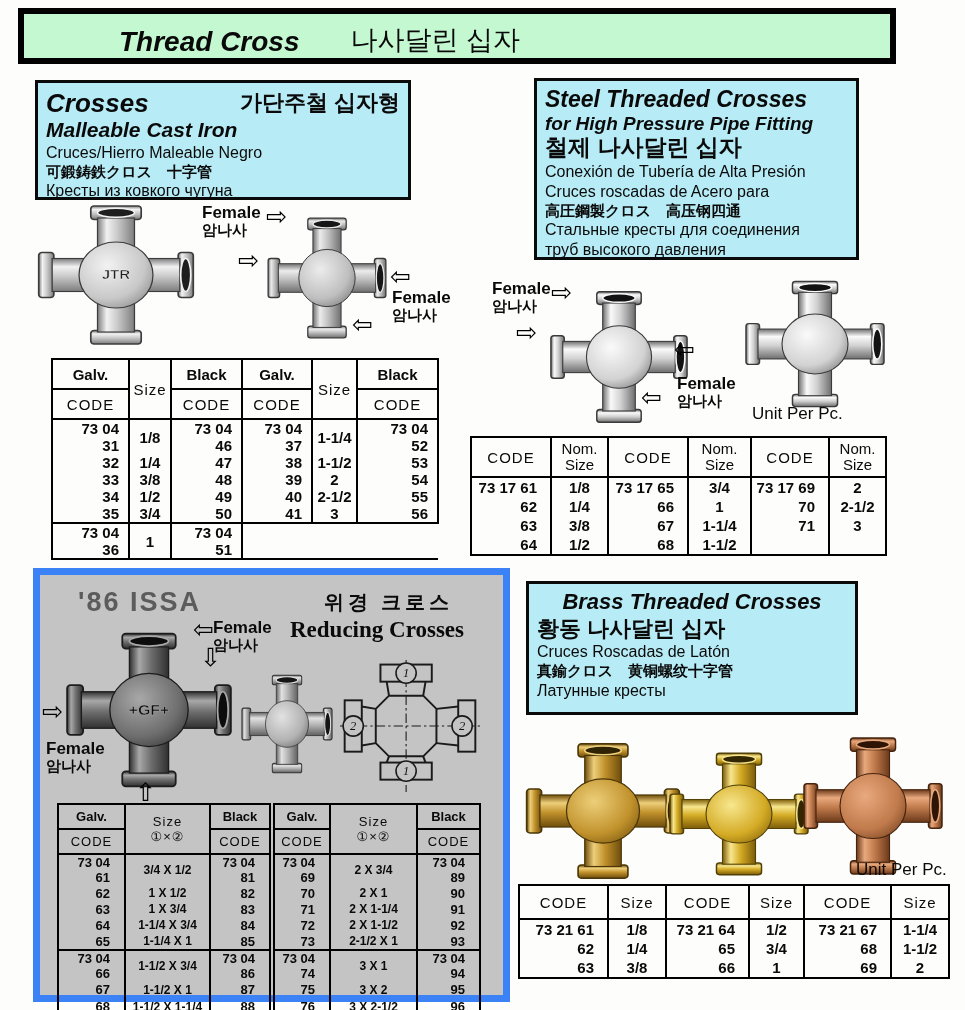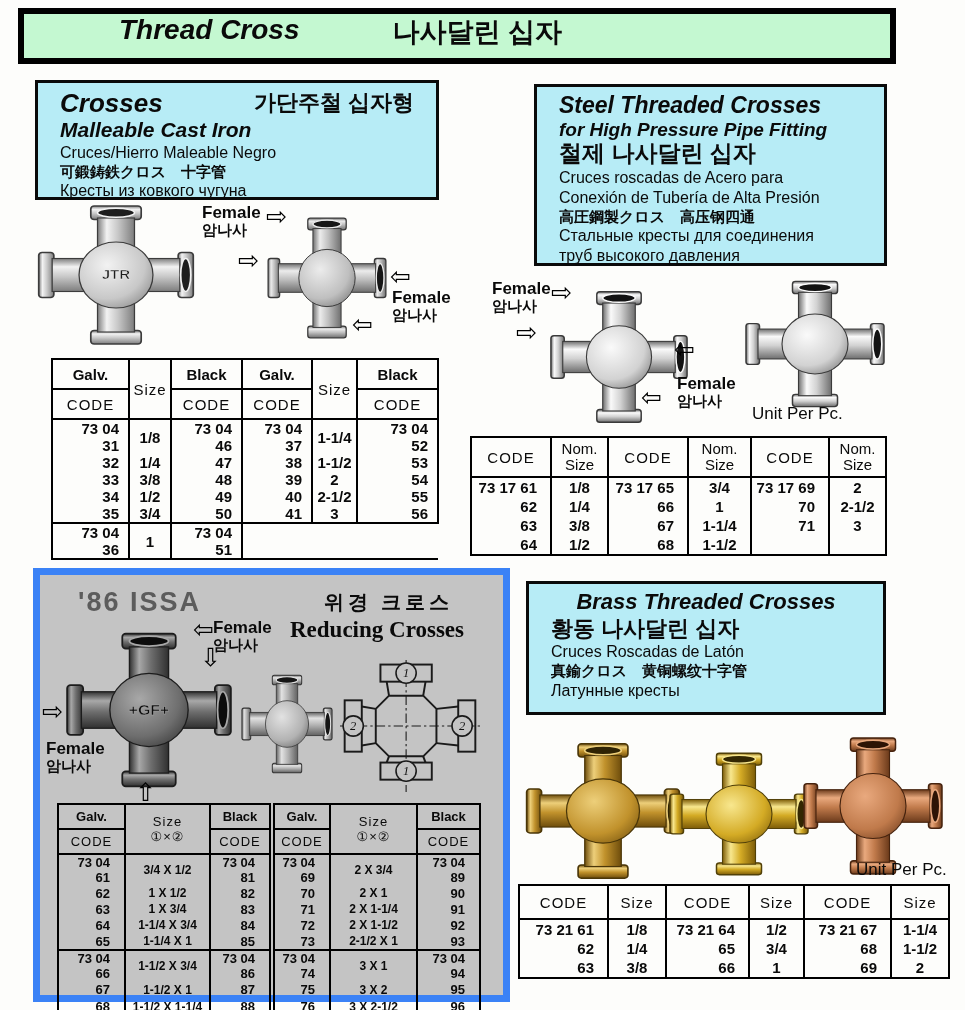--- a/index.html
+++ b/index.html
@@ -1,34 +1,34 @@
 <!DOCTYPE html>
 <html><head>
 <meta charset="utf-8">
 <style>
   html,body{margin:0;padding:0;background:#ffffff;}
   .sheet{position:relative;width:965px;height:1010px;background:#fdfdfb;
          font-family:"Liberation Sans",sans-serif;color:#0a0a0a;overflow:hidden;}
 
   
   .header-bar{position:absolute;left:18px;top:8px;width:866px;height:44px;
-    background:#c4f8d1;border:6px solid #000;display:flex;align-items:flex-start;}
+    background:#c4f8d1;border:6px solid #000;display:flex;align-items:flex-end;}
   .header-title-en{font-style:italic;font-weight:bold;font-size:28px;margin-left:95px;}
-  .header-title-ko{font-weight:bold;font-size:27px;margin-left:93px;}
+  .header-title-ko{font-weight:normal;font-size:27px;margin-left:51px;}
 
   
-  .info-box{position:absolute;background:#b7ecf6;border:3px solid #0a0a0a;padding:6px 22px;line-height:1.12;}
+  .info-box{position:absolute;background:#b7ecf6;border:3px solid #0a0a0a;padding:6px 8px;line-height:1.12;}
   #box-malleable{left:35px;top:80px;width:354px;height:102px;}
   #box-malleable .line1{display:flex;justify-content:space-between;align-items:flex-start;}
   .bx-title{font-style:italic;font-weight:bold;font-size:26px;}
   .bx-title-sm{font-style:italic;font-weight:bold;font-size:21px;}
   .bx-ko{font-weight:bold;font-size:22px;padding-top:2px;}
   .bx-line{font-size:16px;margin-top:2px;}
   .bx-line-b{font-size:15px;font-weight:bold;margin-top:2px;}
-  #box-steel{left:534px;top:84px;width:303px;height:164px;}
+  #box-steel{left:534px;top:78px;width:303px;height:164px;}
   #box-steel .bx-title{font-size:23px;}
   #box-steel .bx-title-sm{font-size:19px;}
   #box-steel .bx-ko{font-size:23px;padding-top:1px;}
   #box-brass{left:526px;top:581px;width:310px;height:116px;}
   #box-brass .bx-title{font-size:22px;text-align:center;}
   #box-brass .bx-ko{font-size:22px;}
 
   
   .fitting{position:absolute;}
   #fit-m1{left:32px;top:200px;width:168px;height:150px;}
@@ -285,22 +285,22 @@
           <td class="blank"></td>
           <td class="blank"></td>
         </tr>
       </tbody>
   </table>
 
   <div class="info-box" id="box-steel">
     <div class="bx-title">Steel Threaded Crosses</div>
     <div class="bx-title-sm">for High Pressure Pipe Fitting</div>
     <div class="bx-ko">철제 나사달린 십자</div>
+    <div class="bx-line">Conexión de Tubería de Alta Presión</div>
     <div class="bx-line">Cruces roscadas de Acero para</div>
-    <div class="bx-line">Conexión de Tubería de Alta Presión</div>
     <div class="bx-line-b">高圧鋼製クロス　高压钢四通</div>
     <div class="bx-line">Стальные кресты для соединения</div>
     <div class="bx-line">труб высокого давления</div>
   </div>
 
   <div class="fitting" id="fit-s1"><svg viewBox="0 0 200 200" width="100%" height="100%" preserveAspectRatio="none">
         <defs>
           <linearGradient id="h3" x1="0" y1="0" x2="0" y2="1">
             <stop offset="0" stop-color="#6e6e6e"></stop>
             <stop offset="0.25" stop-color="#fafafa"></stop>

